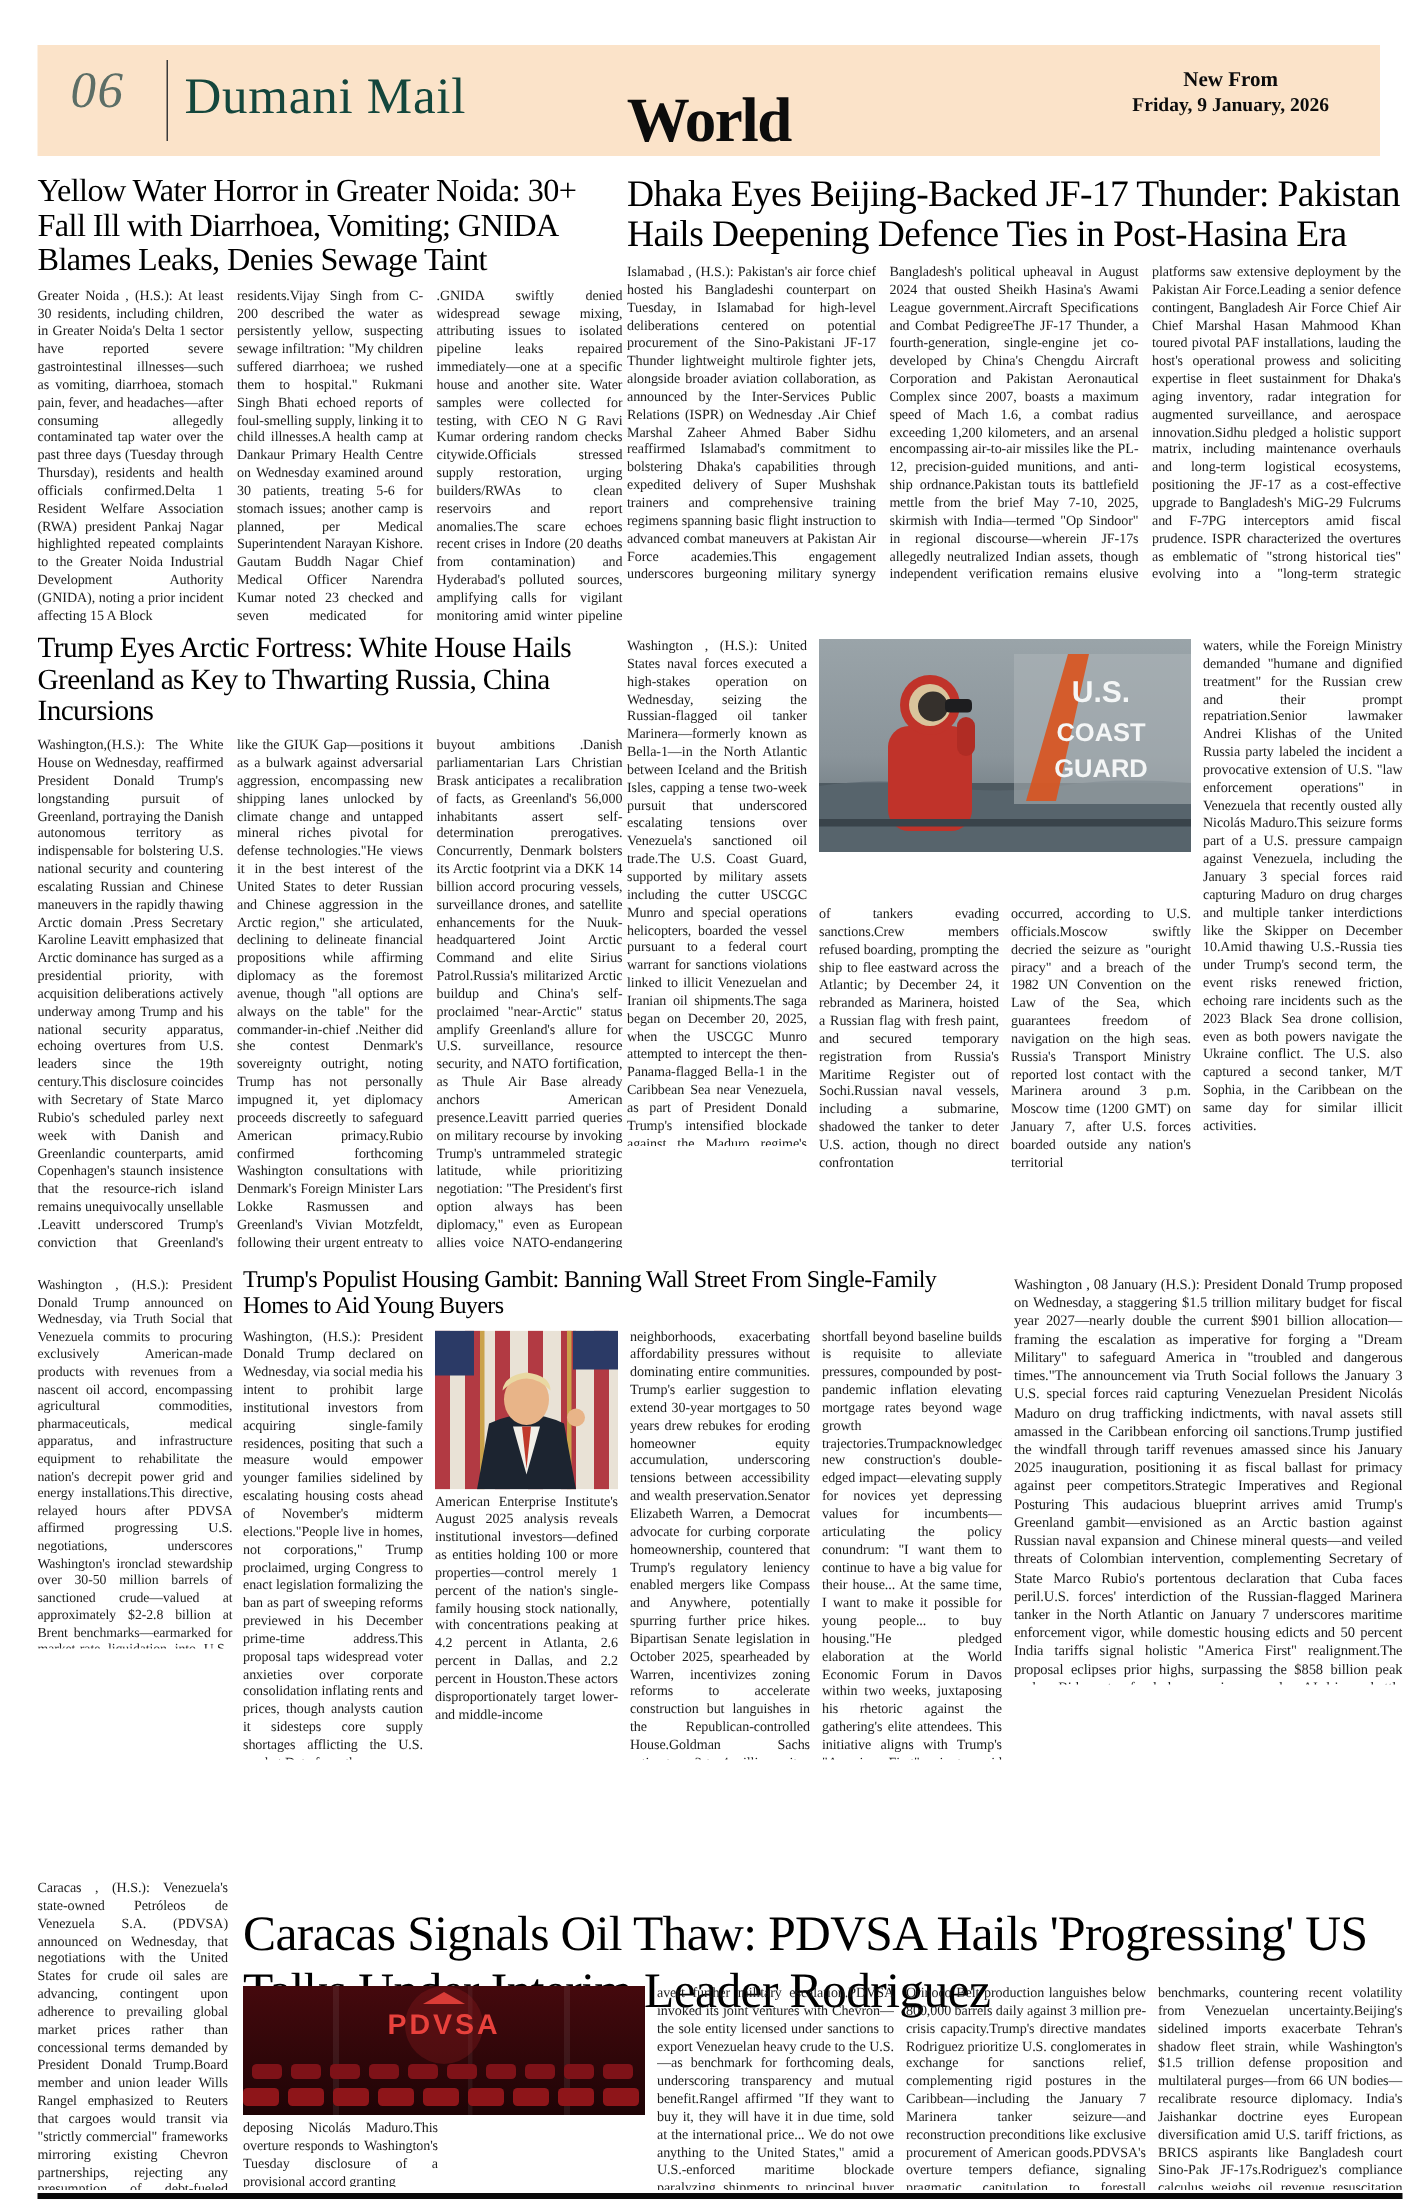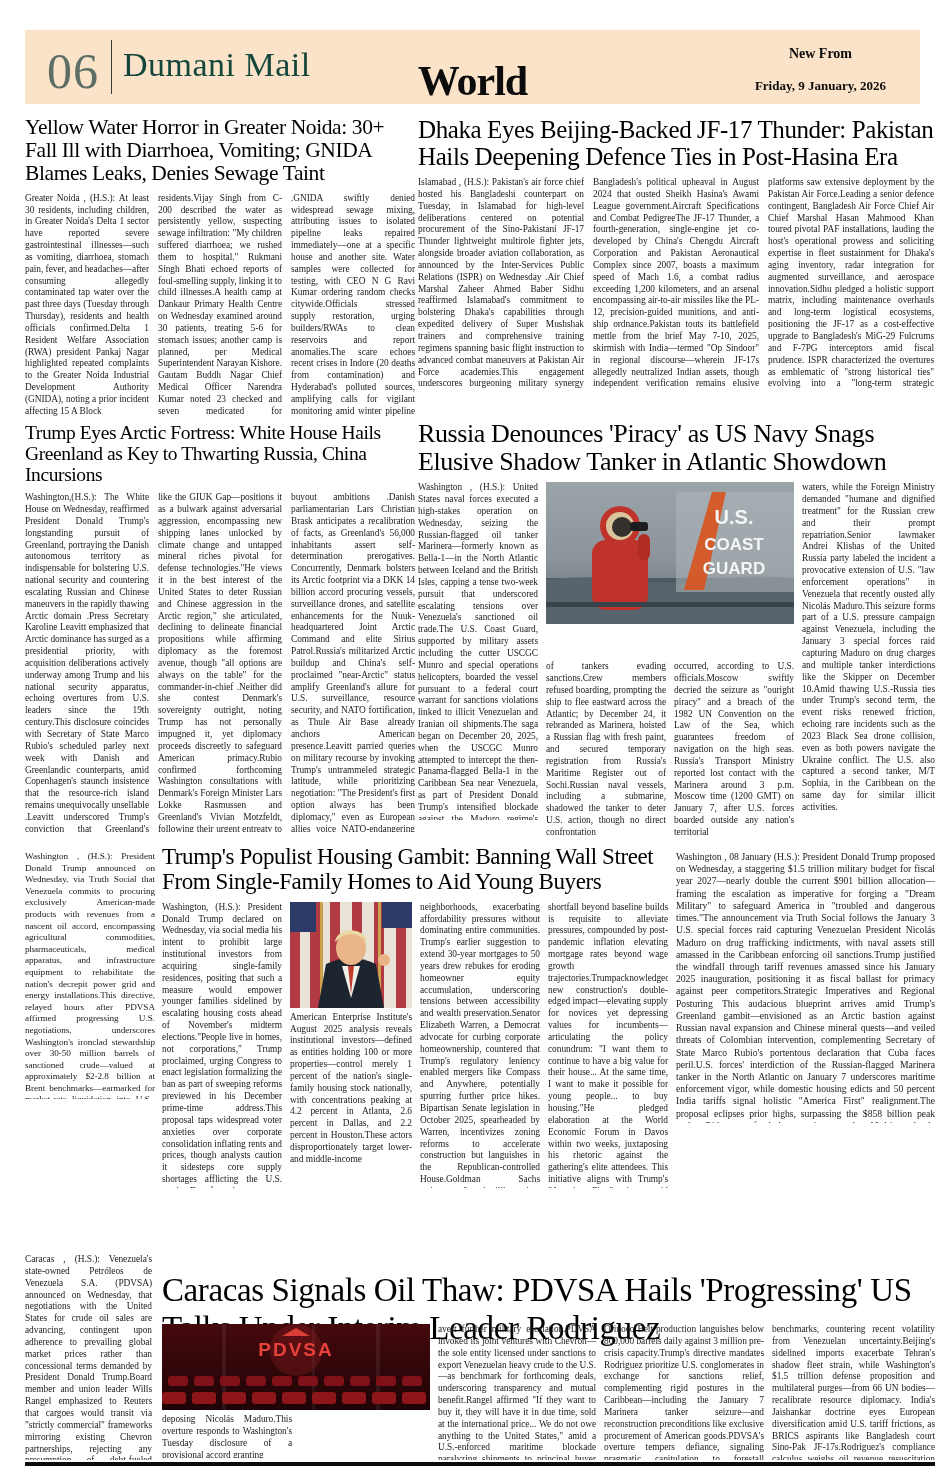--- a/index.html
+++ b/index.html
@@ -1,25 +1,25 @@
 <!DOCTYPE html>
 <html><head>
 <meta charset="utf-8">
 <style>
   html,body{margin:0;padding:0;background:#ffffff;}
   #page{position:relative;width:945px;height:1473px;background:#fff;font-family:"Liberation Serif",serif;color:#111;overflow:hidden;}
   
   #hdr{position:absolute;left:25px;top:30px;width:895px;height:74px;background:#fbe3c9;}
-  .pagenum{position:absolute;left:22px;top:12px;font-size:50px;font-weight:400;color:#5c6e66;letter-spacing:1px;}
+  .pagenum{position:absolute;left:22px;top:12px;font-size:34px;font-weight:400;color:#5c6e66;letter-spacing:1px;font-style:italic;}
   .hdr-div{position:absolute;left:86px;top:10px;width:1px;height:54px;background:#3a3a3a;}
   .masthead{position:absolute;left:98px;top:16px;font-size:34px;font-weight:normal;color:#14463c;letter-spacing:.5px;}
   .section{position:absolute;left:50%;transform:translateX(-50%);top:27px;font-size:42px;font-weight:bold;color:#0c0c0c;letter-spacing:-1px;}
   .dateline{position:absolute;right:34px;top:16px;text-align:center;font-weight:bold;color:#0c0c0c;}
   .dateline .city{font-size:14px;}
-  .dateline .date{font-size:13px;margin-top:16px;}
+  .dateline .date{font-size:13px;margin-top:0;}
   
   .article{position:absolute;}
   .hl{font-family:"Liberation Serif",serif;font-weight:400;color:#000;letter-spacing:-.4px;line-height:1.08;}
   .bodyrow{display:flex;}
   .bt{font-size:9.4px;line-height:1.26;text-align:justify;color:#1b1b1b;overflow:hidden;letter-spacing:-.05px;}
   .rule-bottom{position:absolute;left:25px;top:1462px;width:910px;height:4px;background:#0a0a0a;}
   svg{display:block;}
   .imgbox{overflow:hidden;}
 </style>
 </head>
@@ -59,21 +59,20 @@
   <div class="article" style="left:25px;top:422px;width:390px;">
     <div class="hl" style="font-size:19.5px;">Trump Eyes Arctic Fortress: White House Hails Greenland as Key to Thwarting Russia, China Incursions</div>
     <div class="bodyrow" style="gap:9px;margin-top:7px;">
       <div class="bt" style="width:124px;height:340px;">Washington,(H.S.): The White House on Wednesday, reaffirmed President Donald Trump's longstanding pursuit of Greenland, portraying the Danish autonomous territory as indispensable for bolstering U.S. national security and countering escalating Russian and Chinese maneuvers in the rapidly thawing Arctic domain .Press Secretary Karoline Leavitt emphasized that Arctic dominance has surged as a presidential priority, with acquisition deliberations actively underway among Trump and his national security apparatus, echoing overtures from U.S. leaders since the 19th century.This disclosure coincides with Secretary of State Marco Rubio's scheduled parley next week with Danish and Greenlandic counterparts, amid Copenhagen's staunch insistence that the resource-rich island remains unequivocally unsellable .Leavitt underscored Trump's conviction that Greenland's geopolitical perch—straddling vital North Atlantic chokepoints</div>
       <div class="bt" style="width:124px;height:340px;">like the GIUK Gap—positions it as a bulwark against adversarial aggression, encompassing new shipping lanes unlocked by climate change and untapped mineral riches pivotal for defense technologies."He views it in the best interest of the United States to deter Russian and Chinese aggression in the Arctic region," she articulated, declining to delineate financial propositions while affirming diplomacy as the foremost avenue, though "all options are always on the table" for the commander-in-chief .Neither did she contest Denmark's sovereignty outright, noting Trump has not personally impugned it, yet diplomacy proceeds discreetly to safeguard American primacy.Rubio confirmed forthcoming Washington consultations with Denmark's Foreign Minister Lars Lokke Rasmussen and Greenland's Vivian Motzfeldt, following their urgent entreaty to dispel "misinformation" on forcible seizure amid Trump's reiterated</div>
       <div class="bt" style="width:124px;height:340px;">buyout ambitions .Danish parliamentarian Lars Christian Brask anticipates a recalibration of facts, as Greenland's 56,000 inhabitants assert self-determination prerogatives. Concurrently, Denmark bolsters its Arctic footprint via a DKK 14 billion accord procuring vessels, surveillance drones, and satellite enhancements for the Nuuk-headquartered Joint Arctic Command and elite Sirius Patrol.Russia's militarized Arctic buildup and China's self-proclaimed "near-Arctic" status amplify Greenland's allure for U.S. surveillance, resource security, and NATO fortification, as Thule Air Base already anchors American presence.Leavitt parried queries on military recourse by invoking Trump's untrammeled strategic latitude, while prioritizing negotiation: "The President's first option always has been diplomacy," even as European allies voice NATO-endangering qualms over coercive rhetoric .</div>
     </div>
   </div>
 
   <div class="article" style="left:418px;top:420px;width:517px;">
-    <div class="hl" style="font-size:26px;">Russia Denounces 'Piracy' as US Navy Snags Elusive Shadow Tanker in Atlantic Showdown</div>
     <div class="bodyrow" style="gap:8px;margin-top:6px;">
       <div class="bt" style="width:120px;height:338px;">Washington , (H.S.): United States naval forces executed a high-stakes operation on Wednesday, seizing the Russian-flagged oil tanker Marinera—formerly known as Bella-1—in the North Atlantic between Iceland and the British Isles, capping a tense two-week pursuit that underscored escalating tensions over Venezuela's sanctioned oil trade.The U.S. Coast Guard, supported by military assets including the cutter USCGC Munro and special operations helicopters, boarded the vessel pursuant to a federal court warrant for sanctions violations linked to illicit Venezuelan and Iranian oil shipments.The saga began on December 20, 2025, when the USCGC Munro attempted to intercept the then-Panama-flagged Bella-1 in the Caribbean Sea near Venezuela, as part of President Donald Trump's intensified blockade against the Maduro regime's "shadow fleet"</div>
       <div style="width:248px;">
         <div class="imgbox" style="width:248px;height:174px;">
           <svg width="248" height="142" viewBox="0 0 248 142">
             <defs>
               <linearGradient id="sea" x1="0" y1="0" x2="0" y2="1">
                 <stop offset="0" stop-color="#9aa4a9"></stop>
                   <stop offset=".55" stop-color="#8a949a"></stop>
                   <stop offset="1" stop-color="#5f6b72"></stop>
@@ -105,21 +104,21 @@
       </div>
       <div class="bt" style="width:133px;height:338px;">waters, while the Foreign Ministry demanded "humane and dignified treatment" for the Russian crew and their prompt repatriation.Senior lawmaker Andrei Klishas of the United Russia party labeled the incident a provocative extension of U.S. "law enforcement operations" in Venezuela that recently ousted ally Nicolás Maduro.This seizure forms part of a U.S. pressure campaign against Venezuela, including the January 3 special forces raid capturing Maduro on drug charges and multiple tanker interdictions like the Skipper on December 10.Amid thawing U.S.-Russia ties under Trump's second term, the event risks renewed friction, echoing rare incidents such as the 2023 Black Sea drone collision, even as both powers navigate the Ukraine conflict. The U.S. also captured a second tanker, M/T Sophia, in the Caribbean on the same day for similar illicit activities.</div>
     </div>
   </div>
 
   <div class="article" style="left:25px;top:845px;width:130px;">
     <div class="bt" style="width:130px;height:248px;margin-top:6px;font-size:9.2px;">Washington , (H.S.): President Donald Trump announced on Wednesday, via Truth Social that Venezuela commits to procuring exclusively American-made products with revenues from a nascent oil accord, encompassing agricultural commodities, pharmaceuticals, medical apparatus, and infrastructure equipment to rehabilitate the nation's decrepit power grid and energy installations.This directive, relayed hours after PDVSA affirmed progressing U.S. negotiations, underscores Washington's ironclad stewardship over 30-50 million barrels of sanctioned crude—valued at approximately $2-2.8 billion at Brent benchmarks—earmarked for market-rate liquidation into U.S.-controlled escrow.Press Secretary Karoline Leavitt affirmed the administration's "maximum leverage" over interim President Delcy Rodriguez's junta, installed post the January 3 Delta Force-CIA extraction of Nicolás Maduro and Cilia Flores to New York on narco-terrorism indictments.Strategic Commodity Lock-In Trump's proclamation delineates procurements spanning U.S. grains and proteins to sustain Caracas amid hyperinflation, alongside diagnostics, therapeutics, and grid-hardening transformers from firms like GE and Siemens USA, supplanting Maduro-era Chinese and Russian vendors.</div>
   </div>
 
   <div class="article" style="left:162px;top:845px;width:506px;">
-    <div class="hl" style="font-size:23px;">Trump's Populist Housing Gambit: Banning Wall Street From Single-Family Homes to Aid Young Buyers</div>
+    <div class="hl" style="font-size:16px;">Trump's Populist Housing Gambit: Banning Wall Street From Single-Family Homes to Aid Young Buyers</div>
     <div class="bodyrow" style="gap:8px;margin-top:7px;">
       <div class="bt" style="width:120px;height:286px;">Washington, (H.S.): President Donald Trump declared on Wednesday, via social media his intent to prohibit large institutional investors from acquiring single-family residences, positing that such a measure would empower younger families sidelined by escalating housing costs ahead of November's midterm elections."People live in homes, not corporations," Trump proclaimed, urging Congress to enact legislation formalizing the ban as part of sweeping reforms previewed in his December prime-time address.This proposal taps widespread voter anxieties over corporate consolidation inflating rents and prices, though analysts caution it sidesteps core supply shortages afflicting the U.S. market.Data from the</div>
       <div style="width:122px;">
         <div class="imgbox" style="width:122px;height:106px;">
           <svg width="122" height="106" viewBox="0 0 122 106">
             <rect width="122" height="106" fill="#e9e2d6"></rect>
             <g>
               <rect x="0" width="10" height="106" fill="#b23a43"></rect>
                 <rect x="20" width="10" height="106" fill="#b23a43"></rect>
               <rect x="40" width="10" height="106" fill="#b23a43"></rect>

